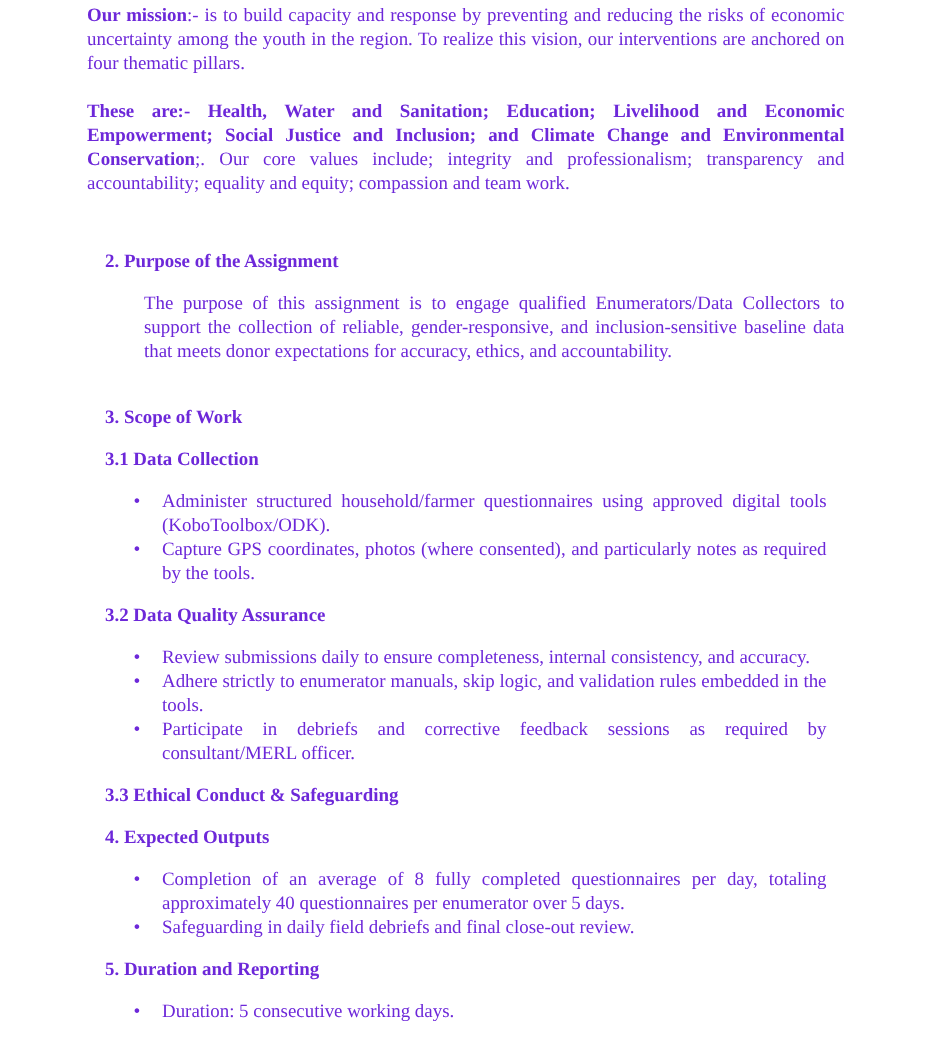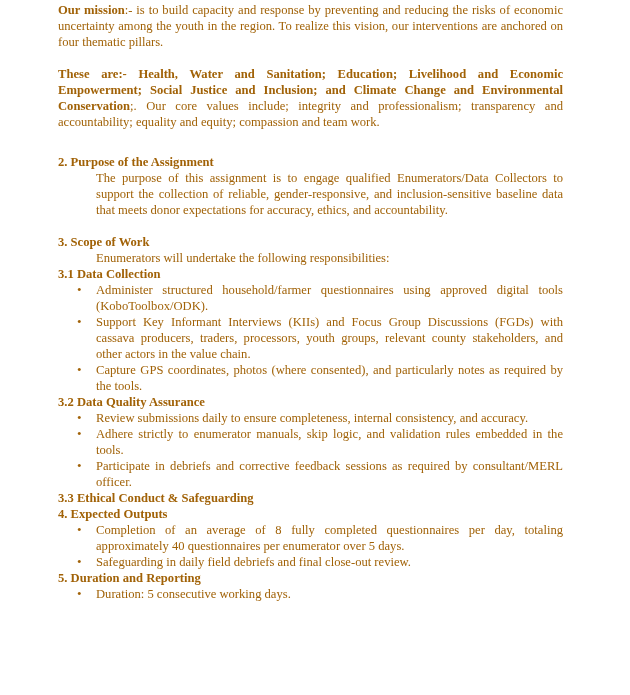--- a/index.html
+++ b/index.html
@@ -1,28 +1,28 @@
 <!DOCTYPE html>
 <html><head>
 <meta charset="utf-8">
 <style>
   html, body { margin: 0; padding: 0; background: #ffffff; }
   body { width: 630px; height: 695px; overflow: hidden; position: relative; }
   .page {
     position: absolute; left: 58px; top: 2px; width: 505px;
     font-family: "Liberation Serif", serif; font-size: 12.6px; line-height: 16px;
-    color: #a16207;
+    color: #6d28d9;
   }
   p { margin: 0; text-align: justify; }
   b { font-weight: bold; }
   .gap { height: 16px; }
   .gap-lg { height: 24px; }
-  .h { font-weight: bold; margin: 0; }
+  .h { font-weight: bold; margin: 12px; }
   .indent { padding-left: 38px; text-align: justify; margin: 0; }
-  ul { list-style: none; margin: 0; padding: 0; }
+  ul { list-style: none; margin: 12px; padding: 0; }
   li { position: relative; padding-left: 38px; text-align: justify; }
   li::before {
     content: "\2022"; position: absolute; left: 19px; top: 0; font-size: 13px;
   }
 </style>
 </head>
 <body>
 
 <div class="page">
 
@@ -33,26 +33,24 @@
   <p><b>These are:- </b><b>Health, Water and Sanitation; Education; Livelihood and Economic Empowerment; Social Justice and Inclusion; and Climate Change and Environmental Conservation</b><span>;. Our core values include; integrity and professionalism; transparency and accountability; equality and equity; compassion and team work.</span></p>
 
   <div class="gap-lg"></div>
 
   <p class="h">2. Purpose of the Assignment</p>
   <p class="indent">The purpose of this assignment is to engage qualified Enumerators/Data Collectors to support the collection of reliable, gender-responsive, and inclusion-sensitive baseline data that meets donor expectations for accuracy, ethics, and accountability.</p>
 
   <div class="gap"></div>
 
   <p class="h">3. Scope of Work</p>
-  <p class="indent">Enumerators will undertake the following responsibilities:</p>
 
   <p class="h">3.1 Data Collection</p>
   <ul>
     <li>Administer structured household/farmer questionnaires using approved digital tools (KoboToolbox/ODK).</li>
-    <li>Support Key Informant Interviews (KIIs) and Focus Group Discussions (FGDs) with cassava producers, traders, processors, youth groups, relevant county stakeholders, and other actors in the value chain.</li>
     <li>Capture GPS coordinates, photos (where consented), and particularly notes as required by the tools.</li>
   </ul>
 
   <p class="h">3.2 Data Quality Assurance</p>
   <ul>
     <li>Review submissions daily to ensure completeness, internal consistency, and accuracy.</li>
     <li>Adhere strictly to enumerator manuals, skip logic, and validation rules embedded in the tools.</li>
     <li>Participate in debriefs and corrective feedback sessions as required by consultant/MERL officer.</li>
   </ul>
 

